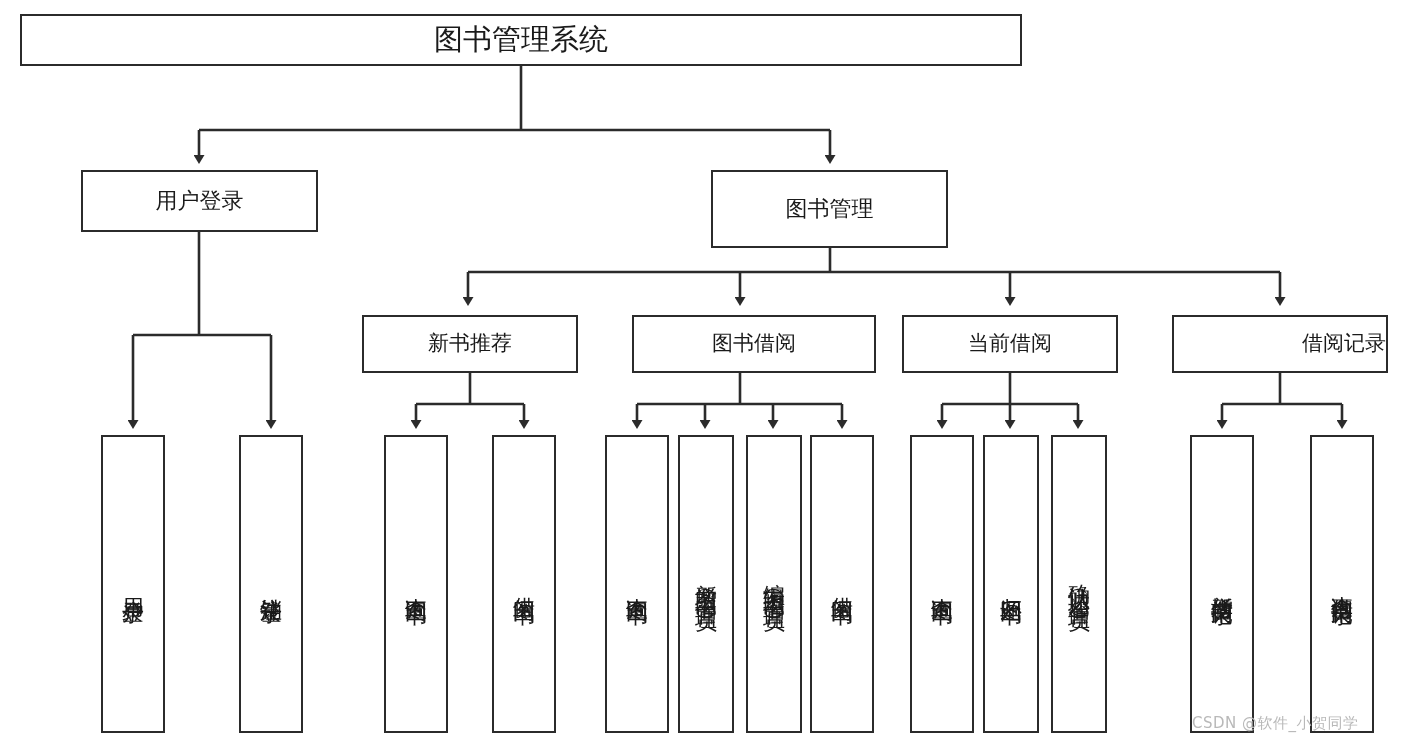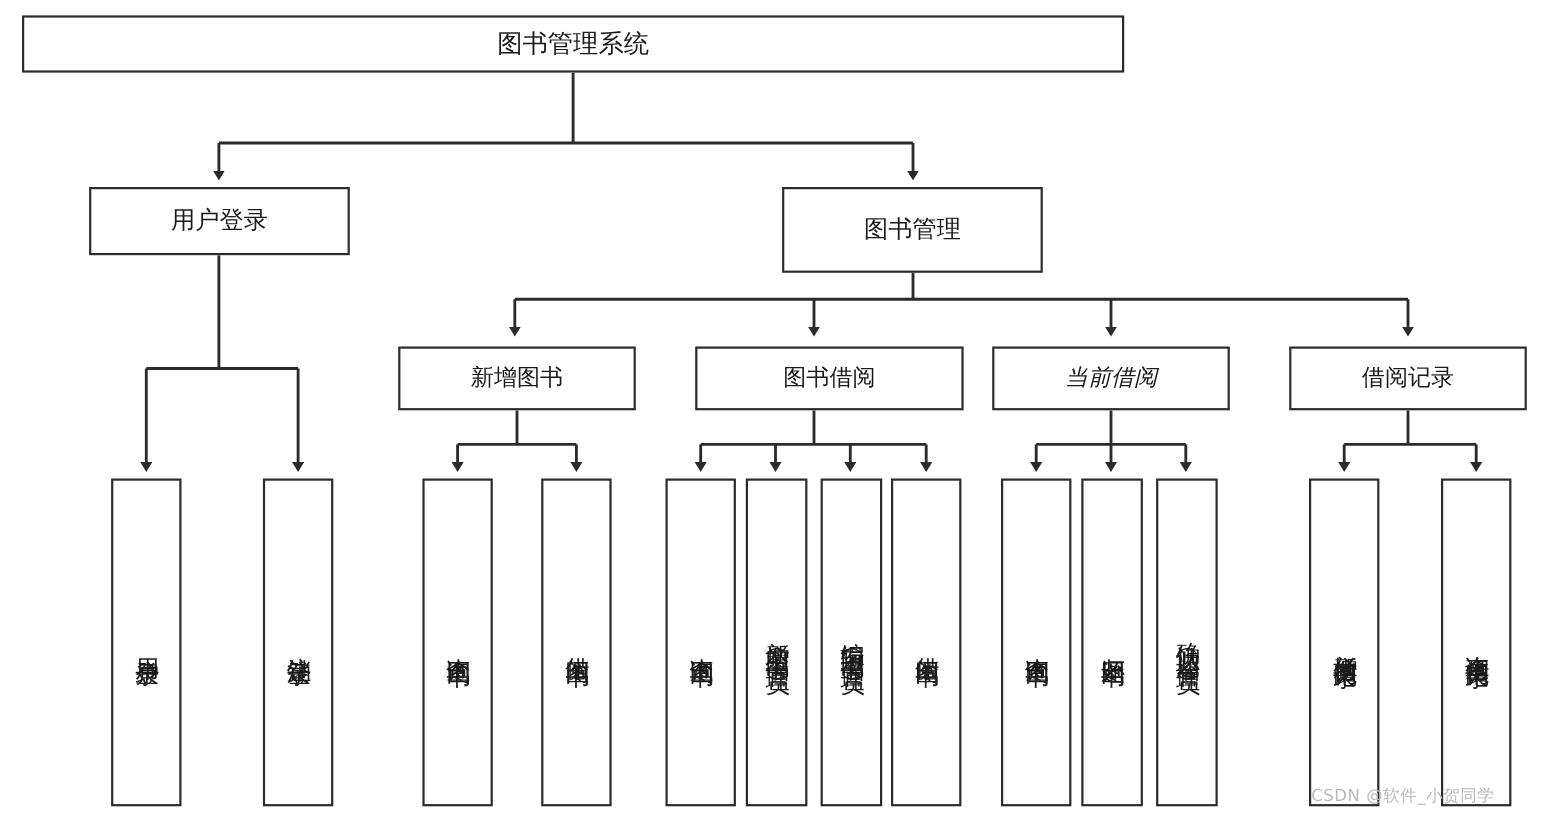--- a/index.html
+++ b/index.html
@@ -34,21 +34,21 @@
     align-items: center;
     justify-content: center;
     color: #1a1a1a;
   }
   .node .label {
     display: block;
     text-align: center;
     line-height: 1.22;
     white-space: pre-line;
   }
-  .node-root .label { font-size: 23px; }
+  .node-root .label { font-size: 29px; }
   .node-l1 .label   { font-size: 22px; }
   .node-l2 .label   { font-size: 21px; }
   .node-leaf {
     align-items: center;
   }
   .node-leaf .label {
     writing-mode: vertical-rl;
     text-orientation: upright;
     font-size: 22px;
     letter-spacing: 2px;
@@ -126,29 +126,29 @@
   </div>
 
   <div class="node node-l1" style="left:81px; top:170px; width:237px; height:62px;">
     <span class="label">用户登录</span>
   </div>
   <div class="node node-l1" style="left:711px; top:170px; width:237px; height:78px;">
     <span class="label">图书管理</span>
   </div>
 
   <div class="node node-l2" style="left:362px; top:315px; width:216px; height:58px;">
-    <span class="label">新增图书</span>
+    <span class="label">新书推荐</span>
   </div>
   <div class="node node-l2" style="left:632px; top:315px; width:244px; height:58px;">
     <span class="label">图书借阅</span>
   </div>
-  <div class="node node-l2" style="left:902px; top:315px; width:216px; height:58px;font-style:italic;">
+  <div class="node node-l2" style="left:902px; top:315px; width:216px; height:58px;">
     <span class="label">当前借阅</span>
   </div>
-  <div class="node node-l2" style="left:1172px; top:315px; width:216px; height:58px;">
+  <div class="node node-l2" style="left:1172px; top:315px; width:216px; height:58px;justify-content:flex-end;">
     <span class="label">借阅记录</span>
   </div>
 
   <div class="node node-leaf" style="left:101px; top:435px; width:64px; height:298px;">
     <span class="label">用户登录</span>
   </div>
   <div class="node node-leaf" style="left:239px; top:435px; width:64px; height:298px;">
     <span class="label">注销登录</span>
   </div>
 

